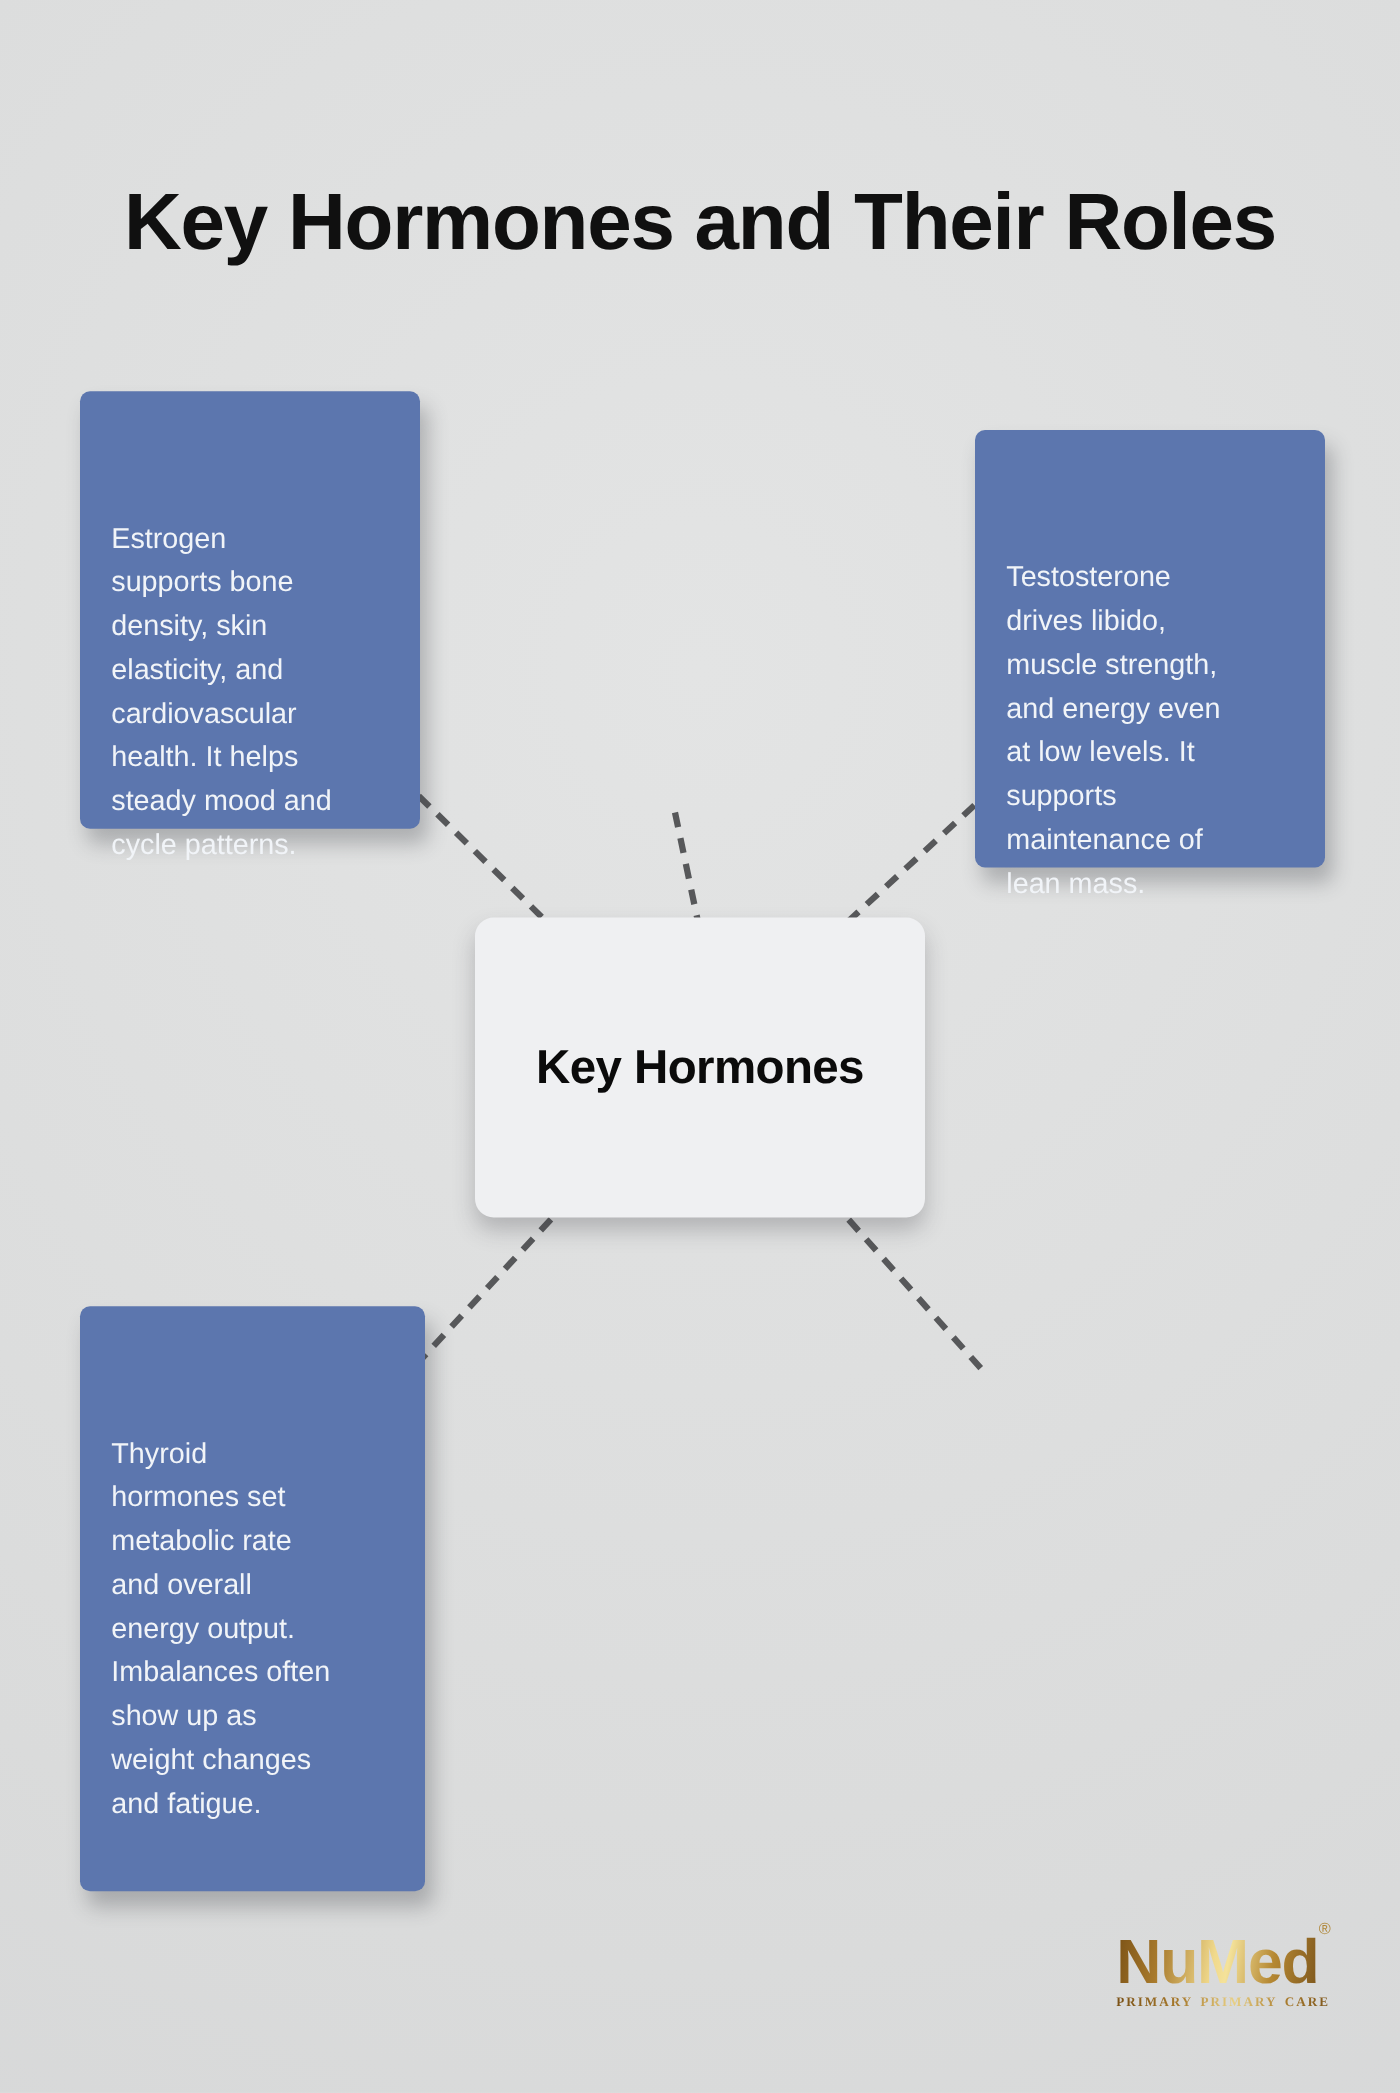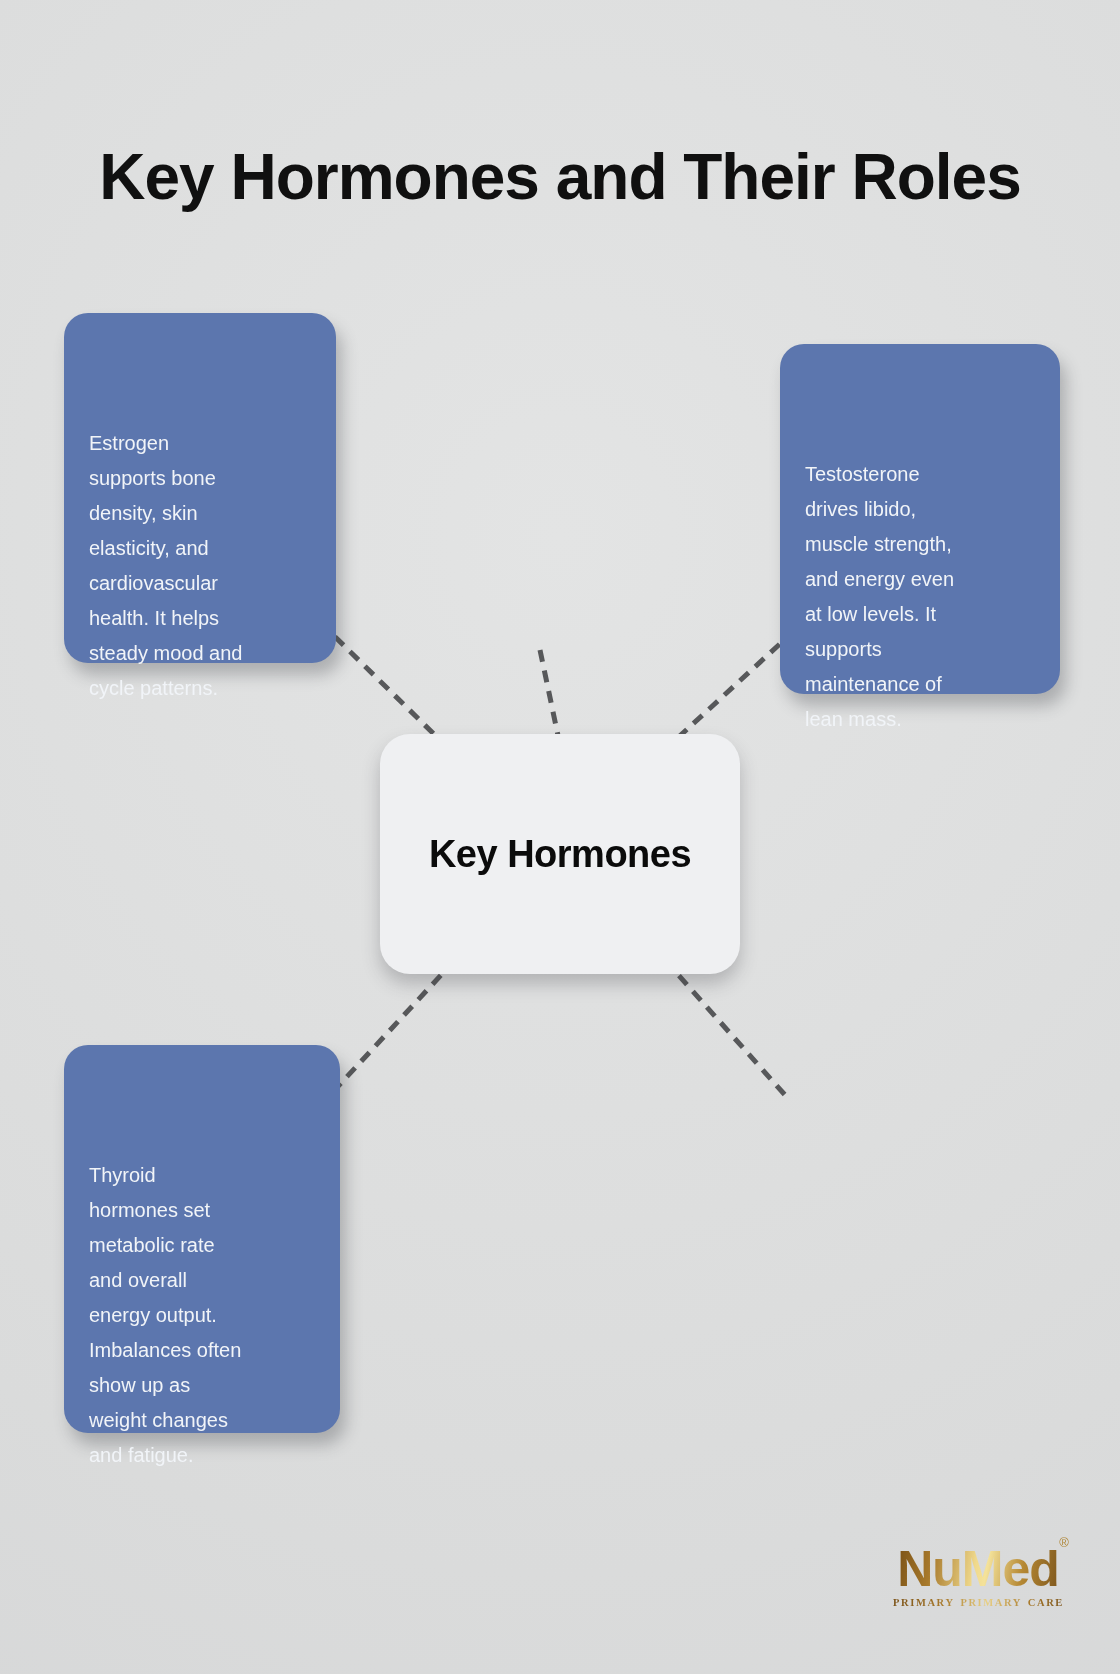--- a/index.html
+++ b/index.html
@@ -16,45 +16,45 @@
     position:absolute;top:102px;left:0;width:1120px;
     text-align:center;
     font-size:64px;line-height:1;font-weight:700;letter-spacing:-1px;
     color:var(--title-color,#101010);
   }
   .connectors{position:absolute;top:0;left:0;z-index:1;}
   .node{
     position:absolute;z-index:2;box-sizing:border-box;
     background:var(--node-bg,#5c76ae);
     color:var(--node-text,#f1f4f8);
-    border-radius:24px;
-    padding:43px 25px;
-    font-size:20px;line-height:35px;white-space:pre;
+    border-radius:8px;
+    padding:30px 25px;
+    font-size:23px;line-height:35px;white-space:pre;
     box-shadow:6px 12px 16px rgba(70,72,78,.33);
   }
   .node p{margin:0;font:inherit;white-space:pre;}
   .node-estrogen{left:64px;top:313px;width:272px;height:350px;}
   .node-progesterone{left:408px;top:313px;width:262px;height:350px;}
   .node-testosterone{left:780px;top:313px;width:280px;height:350px;margin-top:31px;}
-  .node-thyroid{left:64px;top:1045px;width:276px;height:388px;}
+  .node-thyroid{left:64px;top:1045px;width:276px;height:468px;}
   .node-cortisol{left:780px;top:1043px;width:280px;height:388px;}
   .center-box{
     position:absolute;z-index:2;box-sizing:border-box;
     left:380px;top:734px;width:360px;height:240px;
     background:var(--center-bg,#eff0f2);
-    border-radius:30px;
+    border-radius:15px;
     display:flex;align-items:center;justify-content:center;
     box-shadow:0 10px 18px rgba(60,62,68,.28);
   }
   .center-box span{
     font-size:38px;font-weight:700;letter-spacing:-0.5px;
     color:var(--center-text,#0b0b0b);
   }
   .logo{
-    position:absolute;z-index:2;left:893px;top:1544px;width:170px;text-align:center;
+    position:absolute;z-index:2;left:893px;top:1544px;width:170px;
   }
   .brand{
     position:relative;display:inline-block;
     font-size:50px;line-height:1;font-weight:700;letter-spacing:-1px;
     background:linear-gradient(100deg,
       var(--gold-dark,#7a5116) 0%, #a87a2c 22%,
       var(--gold-light,#f0d98c) 48%, #f4e29a 55%,
       var(--gold-mid,#b68934) 76%, #7d561c 100%);
     -webkit-background-clip:text;background-clip:text;
     color:transparent;

